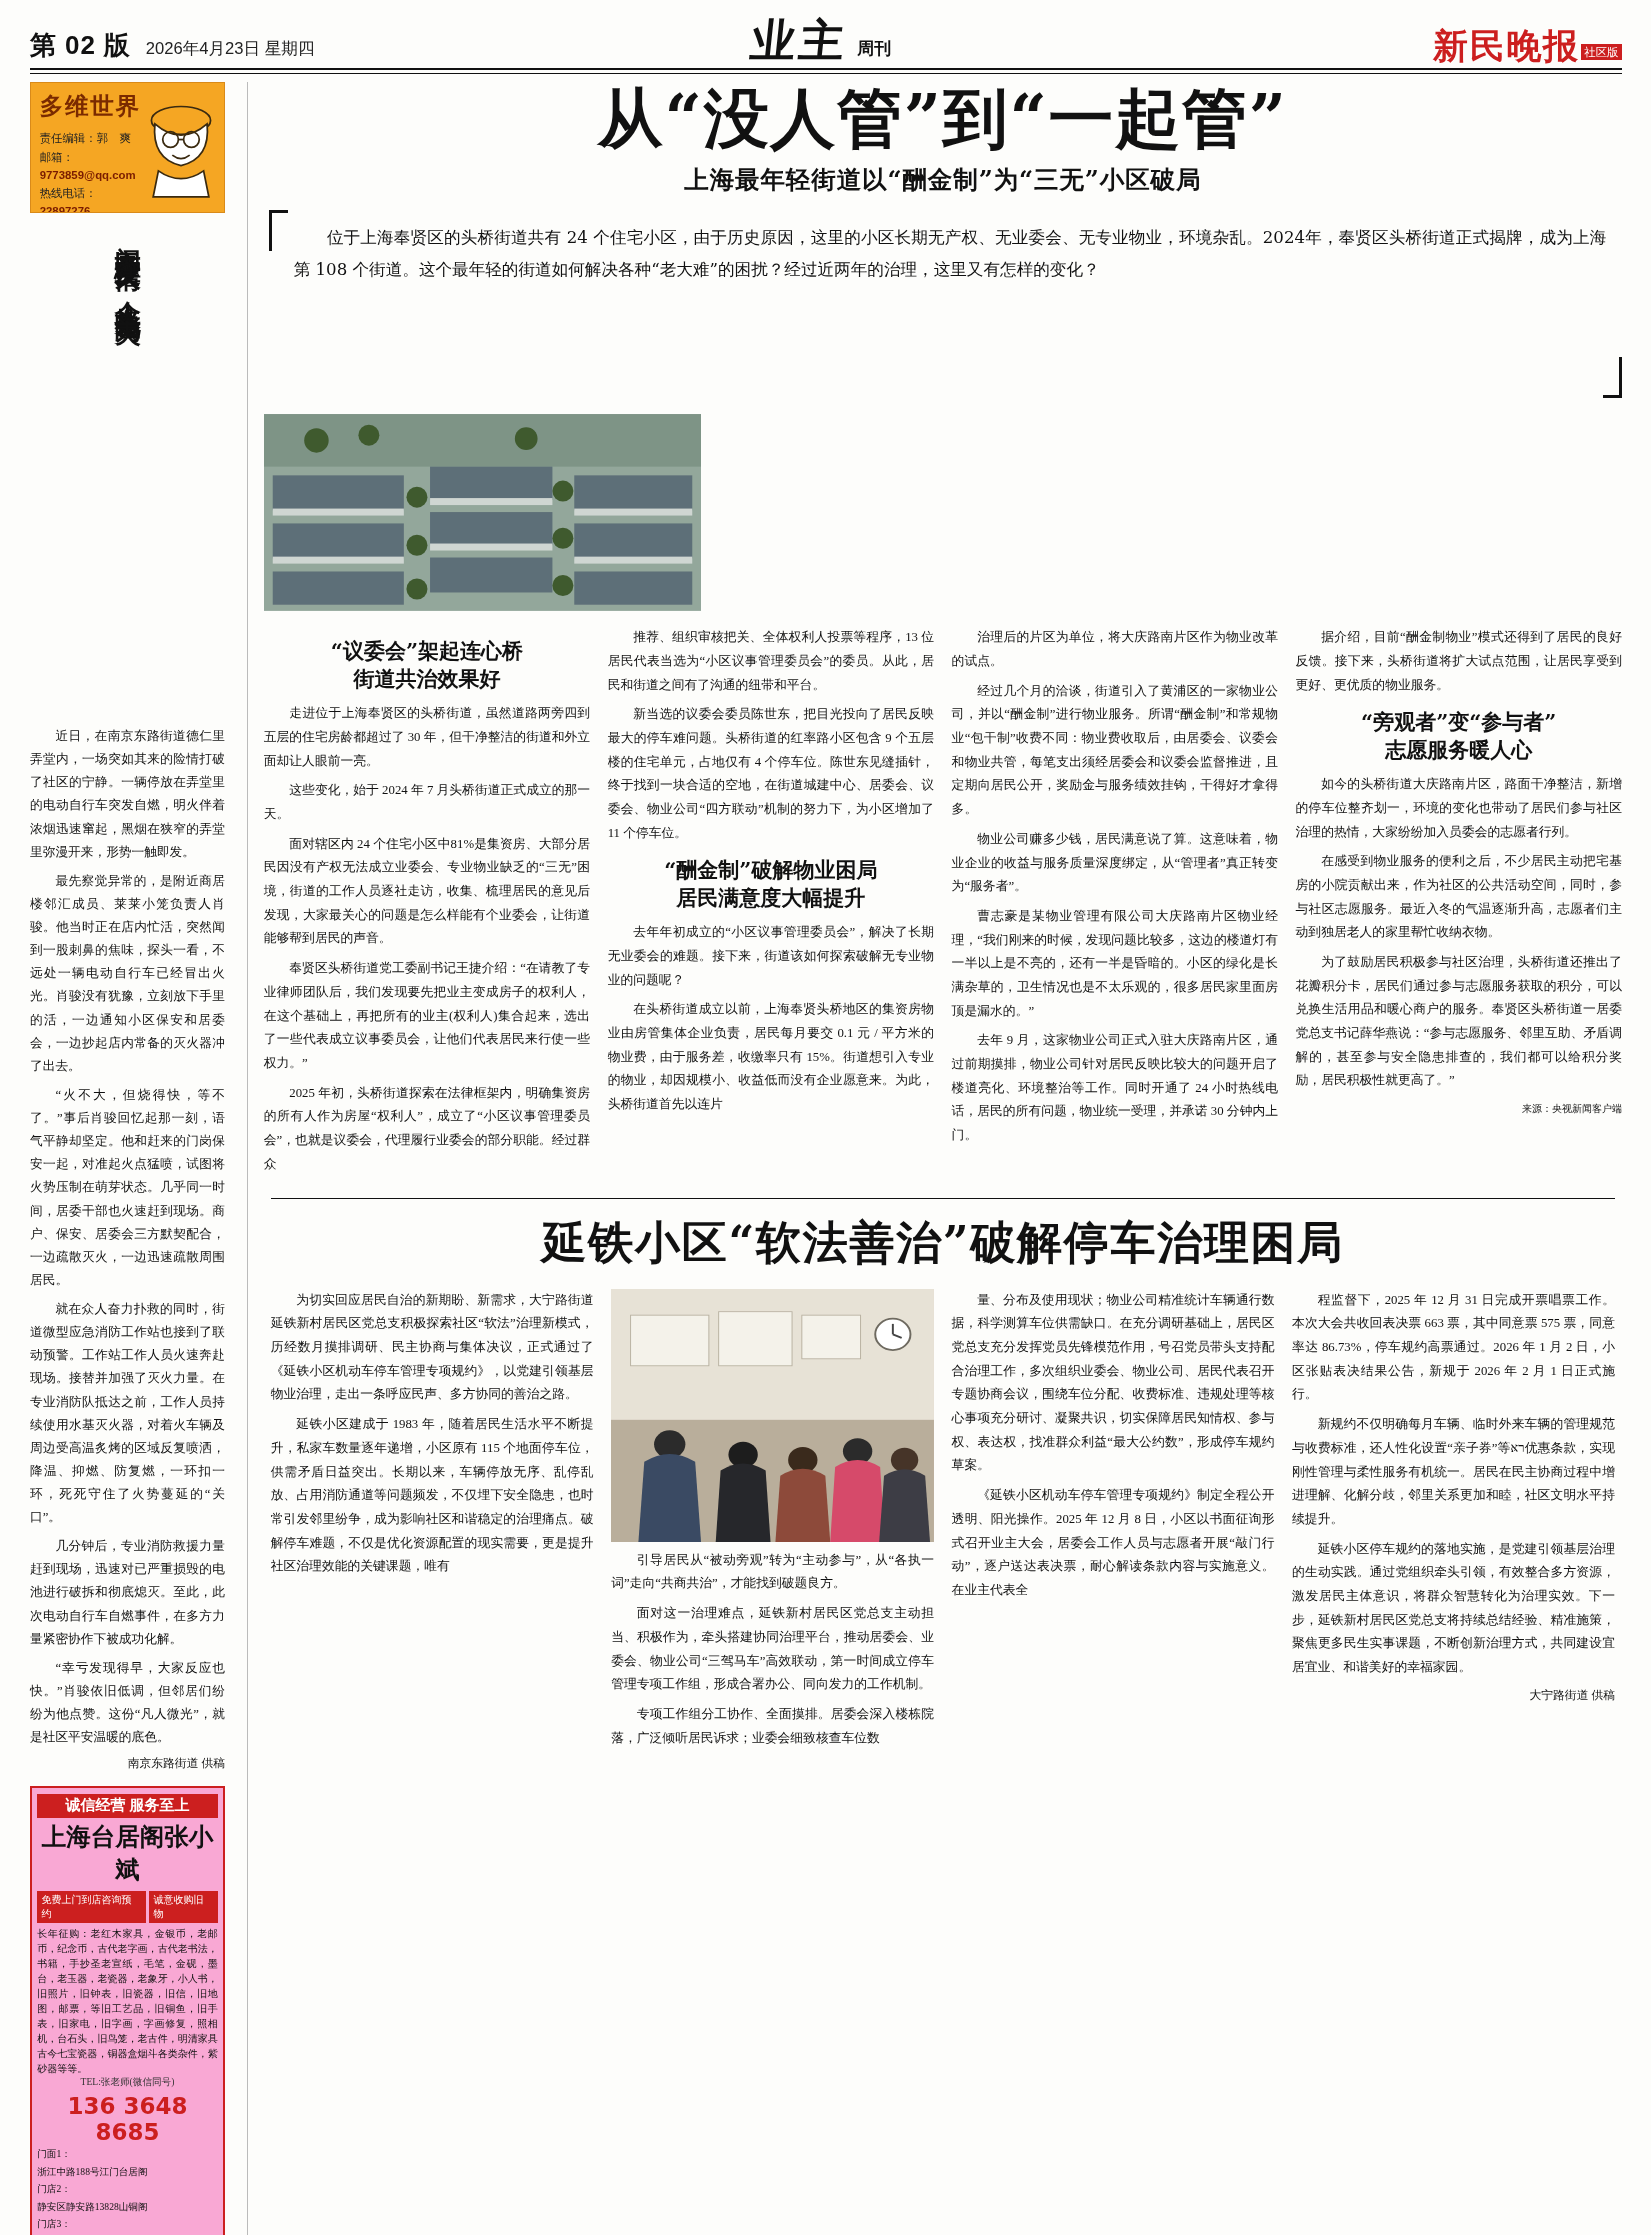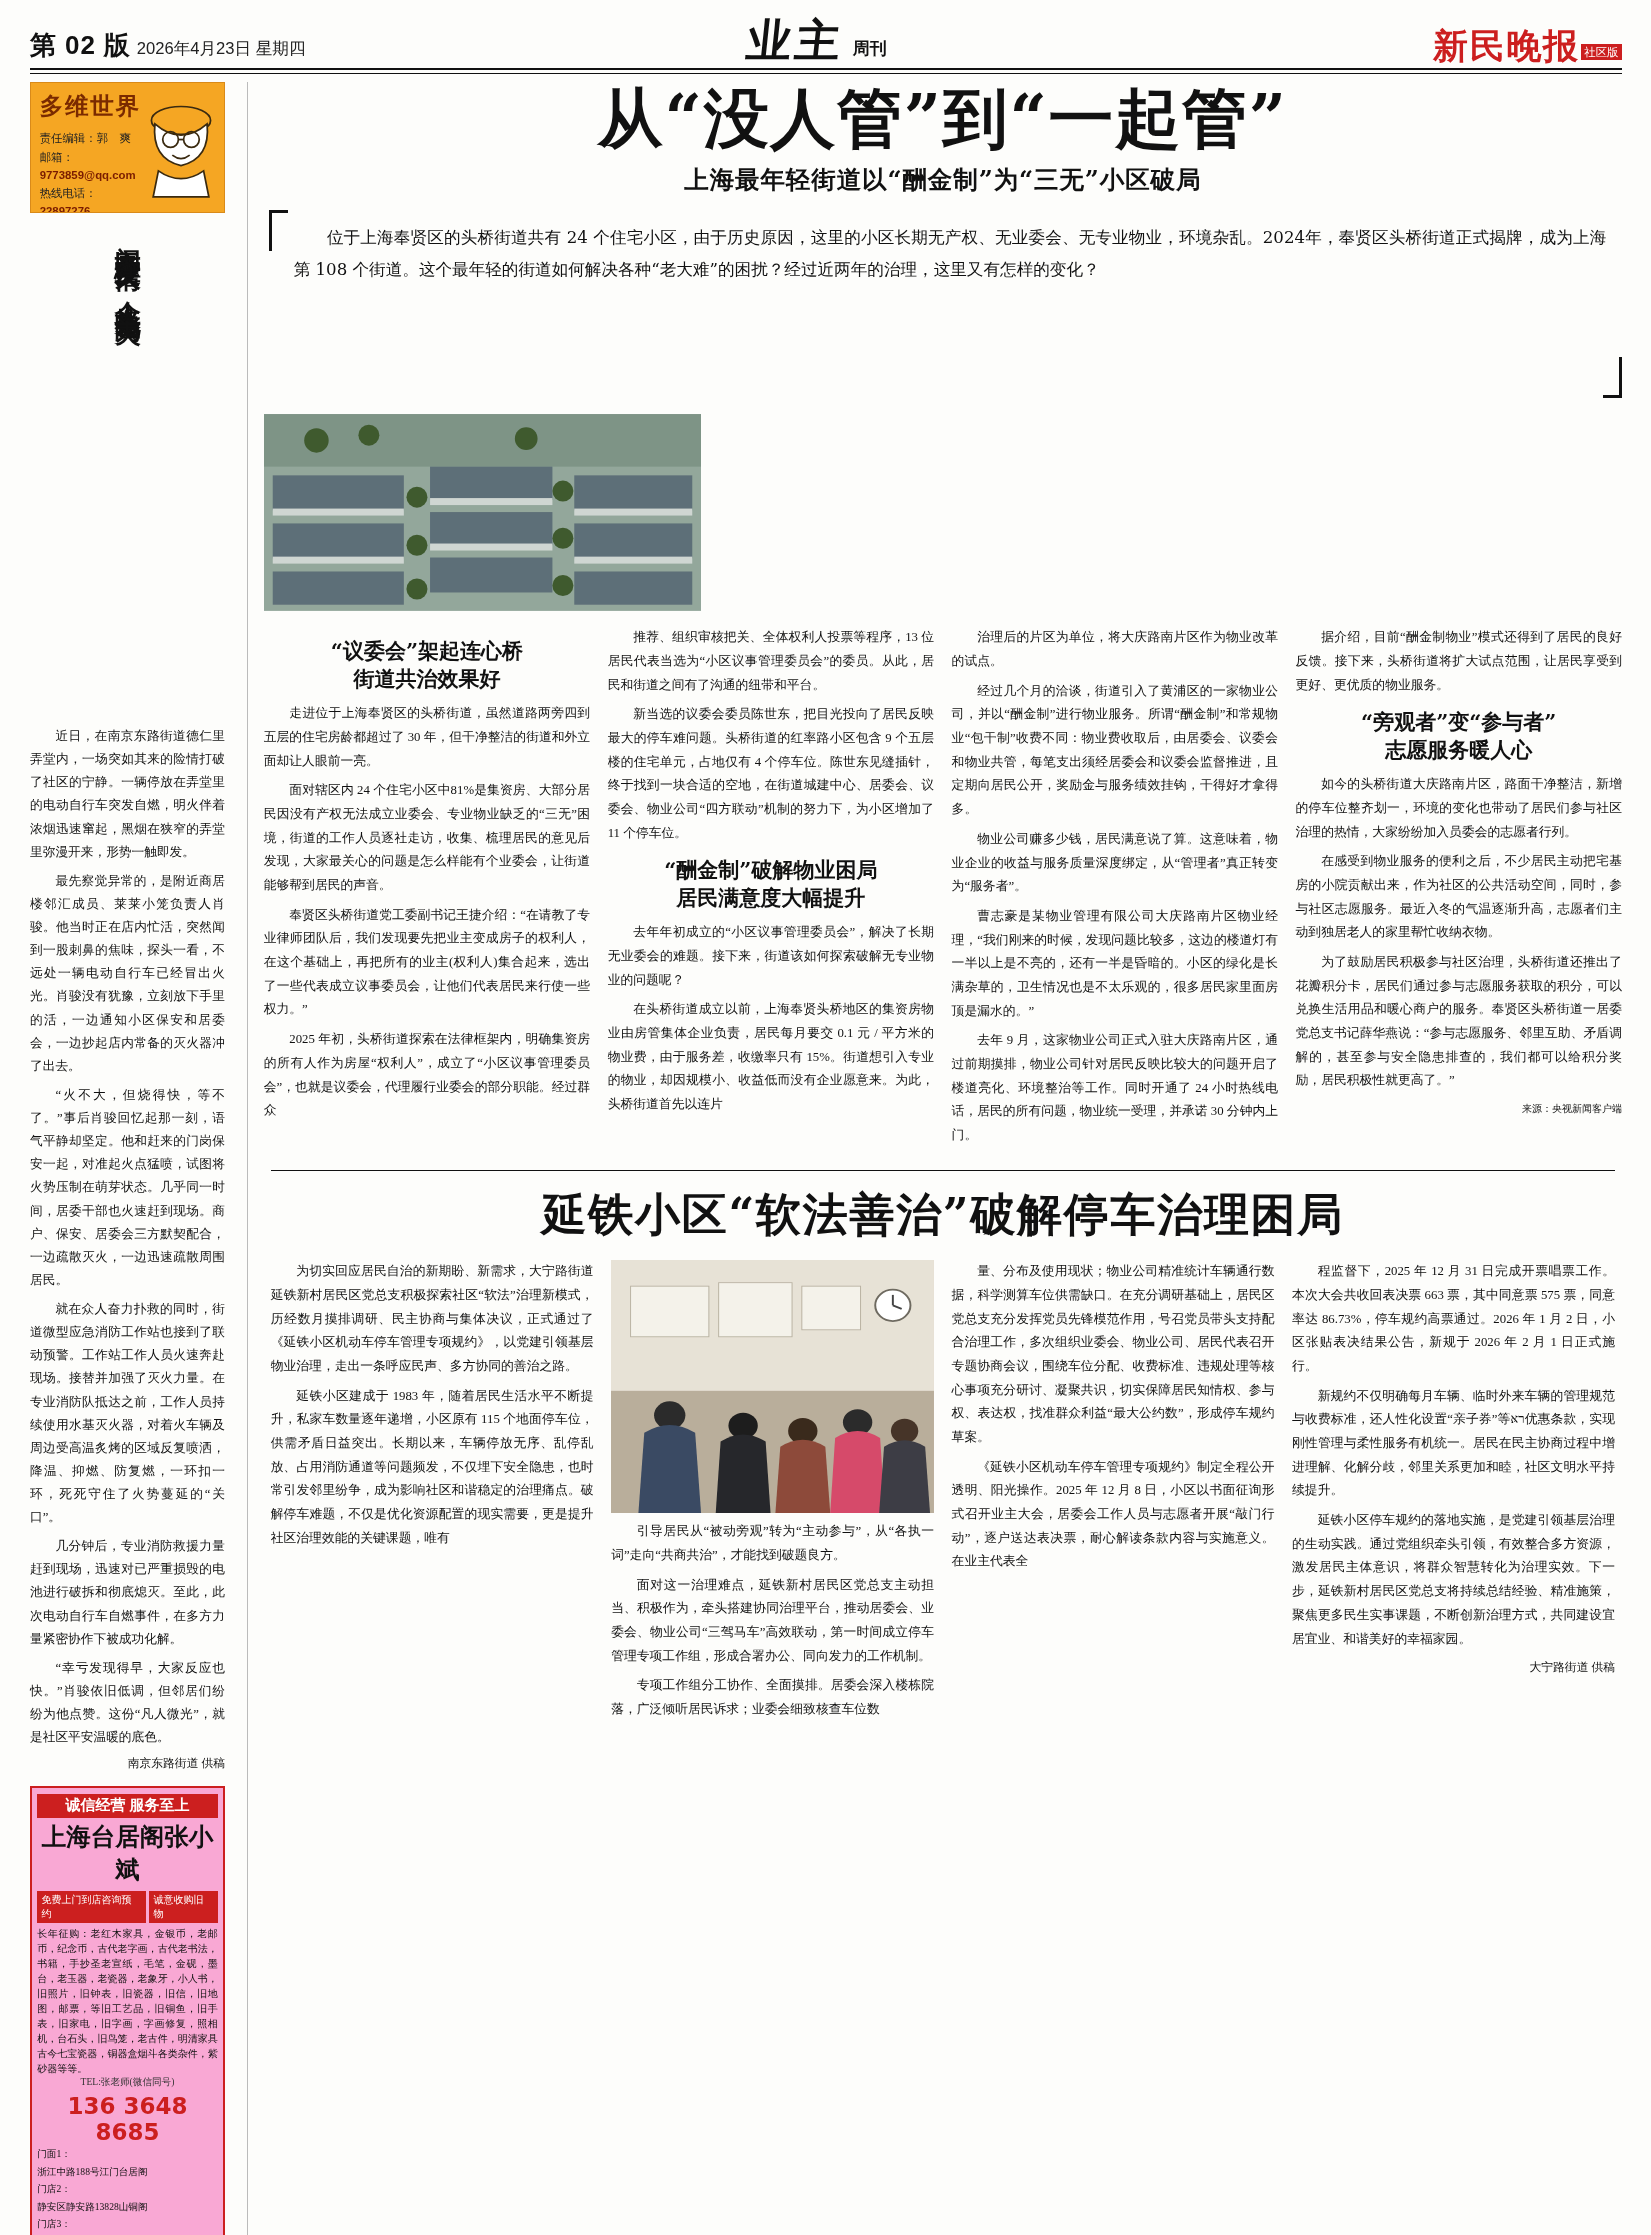--- a/index.html
+++ b/index.html
@@ -14,21 +14,21 @@
   .page{
     width:1652px;height:2236px;position:relative;
     box-sizing:border-box;
     padding:0 23px;
   }
   
   .masthead{
     display:flex;align-items:flex-end;justify-content:space-between;
     height:63px;padding:10.5px 7px 0 7px;box-sizing:border-box;
   }
-  .mh-left{display:flex;align-items:baseline;gap:6px;text-align:right;}
+  .mh-left{display:flex;align-items:baseline;gap:15px;text-align:right;}
   .mh-page{font-size:26px;font-weight:bold;letter-spacing:0.9px;font-family:"Liberation Sans",sans-serif;}
   .mh-date{font-size:16.6px;color:#222;font-family:"Liberation Sans",sans-serif;}
   .mh-center{display:flex;align-items:flex-end;gap:8.7px;margin-left:-105px;}
   .mh-logo{
     font-size:45px;font-weight:bold;font-family:"DejaVu Serif",serif;
     letter-spacing:3.5px;line-height:1;
     transform:skewX(-6deg);
   }
   .mh-weekly{font-size:17px;font-weight:bold;font-family:"Liberation Sans",sans-serif;padding-bottom:3.5px;}
   .mh-right{display:flex;align-items:flex-end;gap:1px;}
@@ -274,20 +274,21 @@
             </g>
           </svg>
         </div>
       </div>
 
       <div class="four-col">
         <div class="fc">
           <div class="sec-title" style="white-space:pre-line">“议委会”架起连心桥
 街道共治效果好</div>
           <p>走进位于上海奉贤区的头桥街道，虽然道路两旁四到五层的住宅房龄都超过了 30 年，但干净整洁的街道和外立面却让人眼前一亮。</p>
+          <p>这些变化，始于 2024 年 7 月头桥街道正式成立的那一天。</p>
           <p>面对辖区内 24 个住宅小区中81%是集资房、大部分居民因没有产权无法成立业委会、专业物业缺乏的“三无”困境，街道的工作人员逐社走访，收集、梳理居民的意见后发现，大家最关心的问题是怎么样能有个业委会，让街道能够帮到居民的声音。</p>
           <p>奉贤区头桥街道党工委副书记王捷介绍：“在请教了专业律师团队后，我们发现要先把业主变成房子的权利人，在这个基础上，再把所有的业主(权利人)集合起来，选出了一些代表成立议事委员会，让他们代表居民来行使一些权力。”</p>
           <p>2025 年初，头桥街道探索在法律框架内，明确集资房的所有人作为房屋“权利人”，成立了“小区议事管理委员会”，也就是议委会，代理履行业委会的部分职能。经过群众</p>
         </div>
         <div class="fc">
           <p>推荐、组织审核把关、全体权利人投票等程序，13 位居民代表当选为“小区议事管理委员会”的委员。从此，居民和街道之间有了沟通的纽带和平台。</p>
           <p>新当选的议委会委员陈世东，把目光投向了居民反映最大的停车难问题。头桥街道的红率路小区包含 9 个五层楼的住宅单元，占地仅有 4 个停车位。陈世东见缝插针，终于找到一块合适的空地，在街道城建中心、居委会、议委会、物业公司“四方联动”机制的努力下，为小区增加了 11 个停车位。</p>
           <div class="sec-title" style="white-space:pre-line">“酬金制”破解物业困局
 居民满意度大幅提升</div>
           <p>去年年初成立的“小区议事管理委员会”，解决了长期无业委会的难题。接下来，街道该如何探索破解无专业物业的问题呢？</p>

